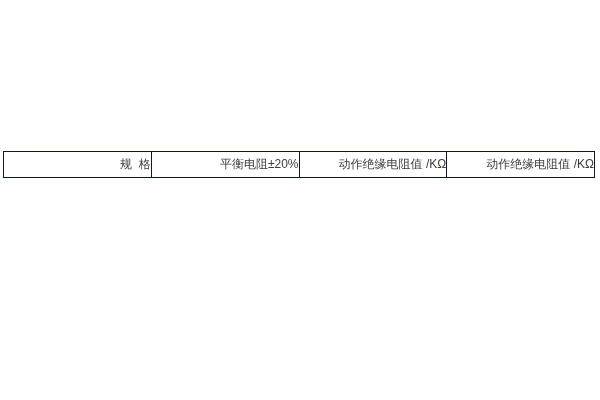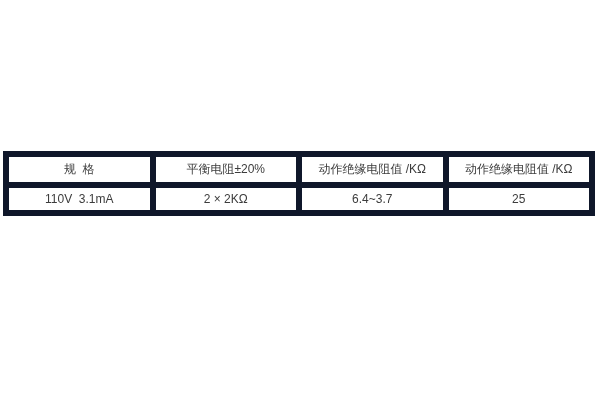--- a/index.html
+++ b/index.html
@@ -19,22 +19,22 @@
     left: 3px;
     top: 151px;
     width: 592px;
     border-collapse: collapse;
     table-layout: fixed;
     color: #3c3c3c;
     font-size: 12px;
   }
   .spec-table th,
   .spec-table td {
-    border: 6px solid #0f172a;
-    text-align: center;
+    border: 1px solid #0f172a;
+    text-align: right;
     vertical-align: middle;
     white-space: pre;
     padding: 0;
     font-weight: normal;
     background: #ffffff;
   }
   .spec-table col {
     width: 25%;
   }
   .spec-table thead th {
@@ -57,21 +57,15 @@
     </colgroup>
     <thead>
       <tr>
         <th>规  格</th>
         <th>平衡电阻±20%</th>
         <th>动作绝缘电阻值 /KΩ</th>
         <th>动作绝缘电阻值 /KΩ</th>
       </tr>
     </thead>
     <tbody>
-      <tr>
-        <td>110V  3.1mA</td>
-        <td>2 × 2KΩ</td>
-        <td>6.4~3.7</td>
-        <td>25</td>
-      </tr>
     </tbody>
   </table>
 </div>
 
 </body></html>

